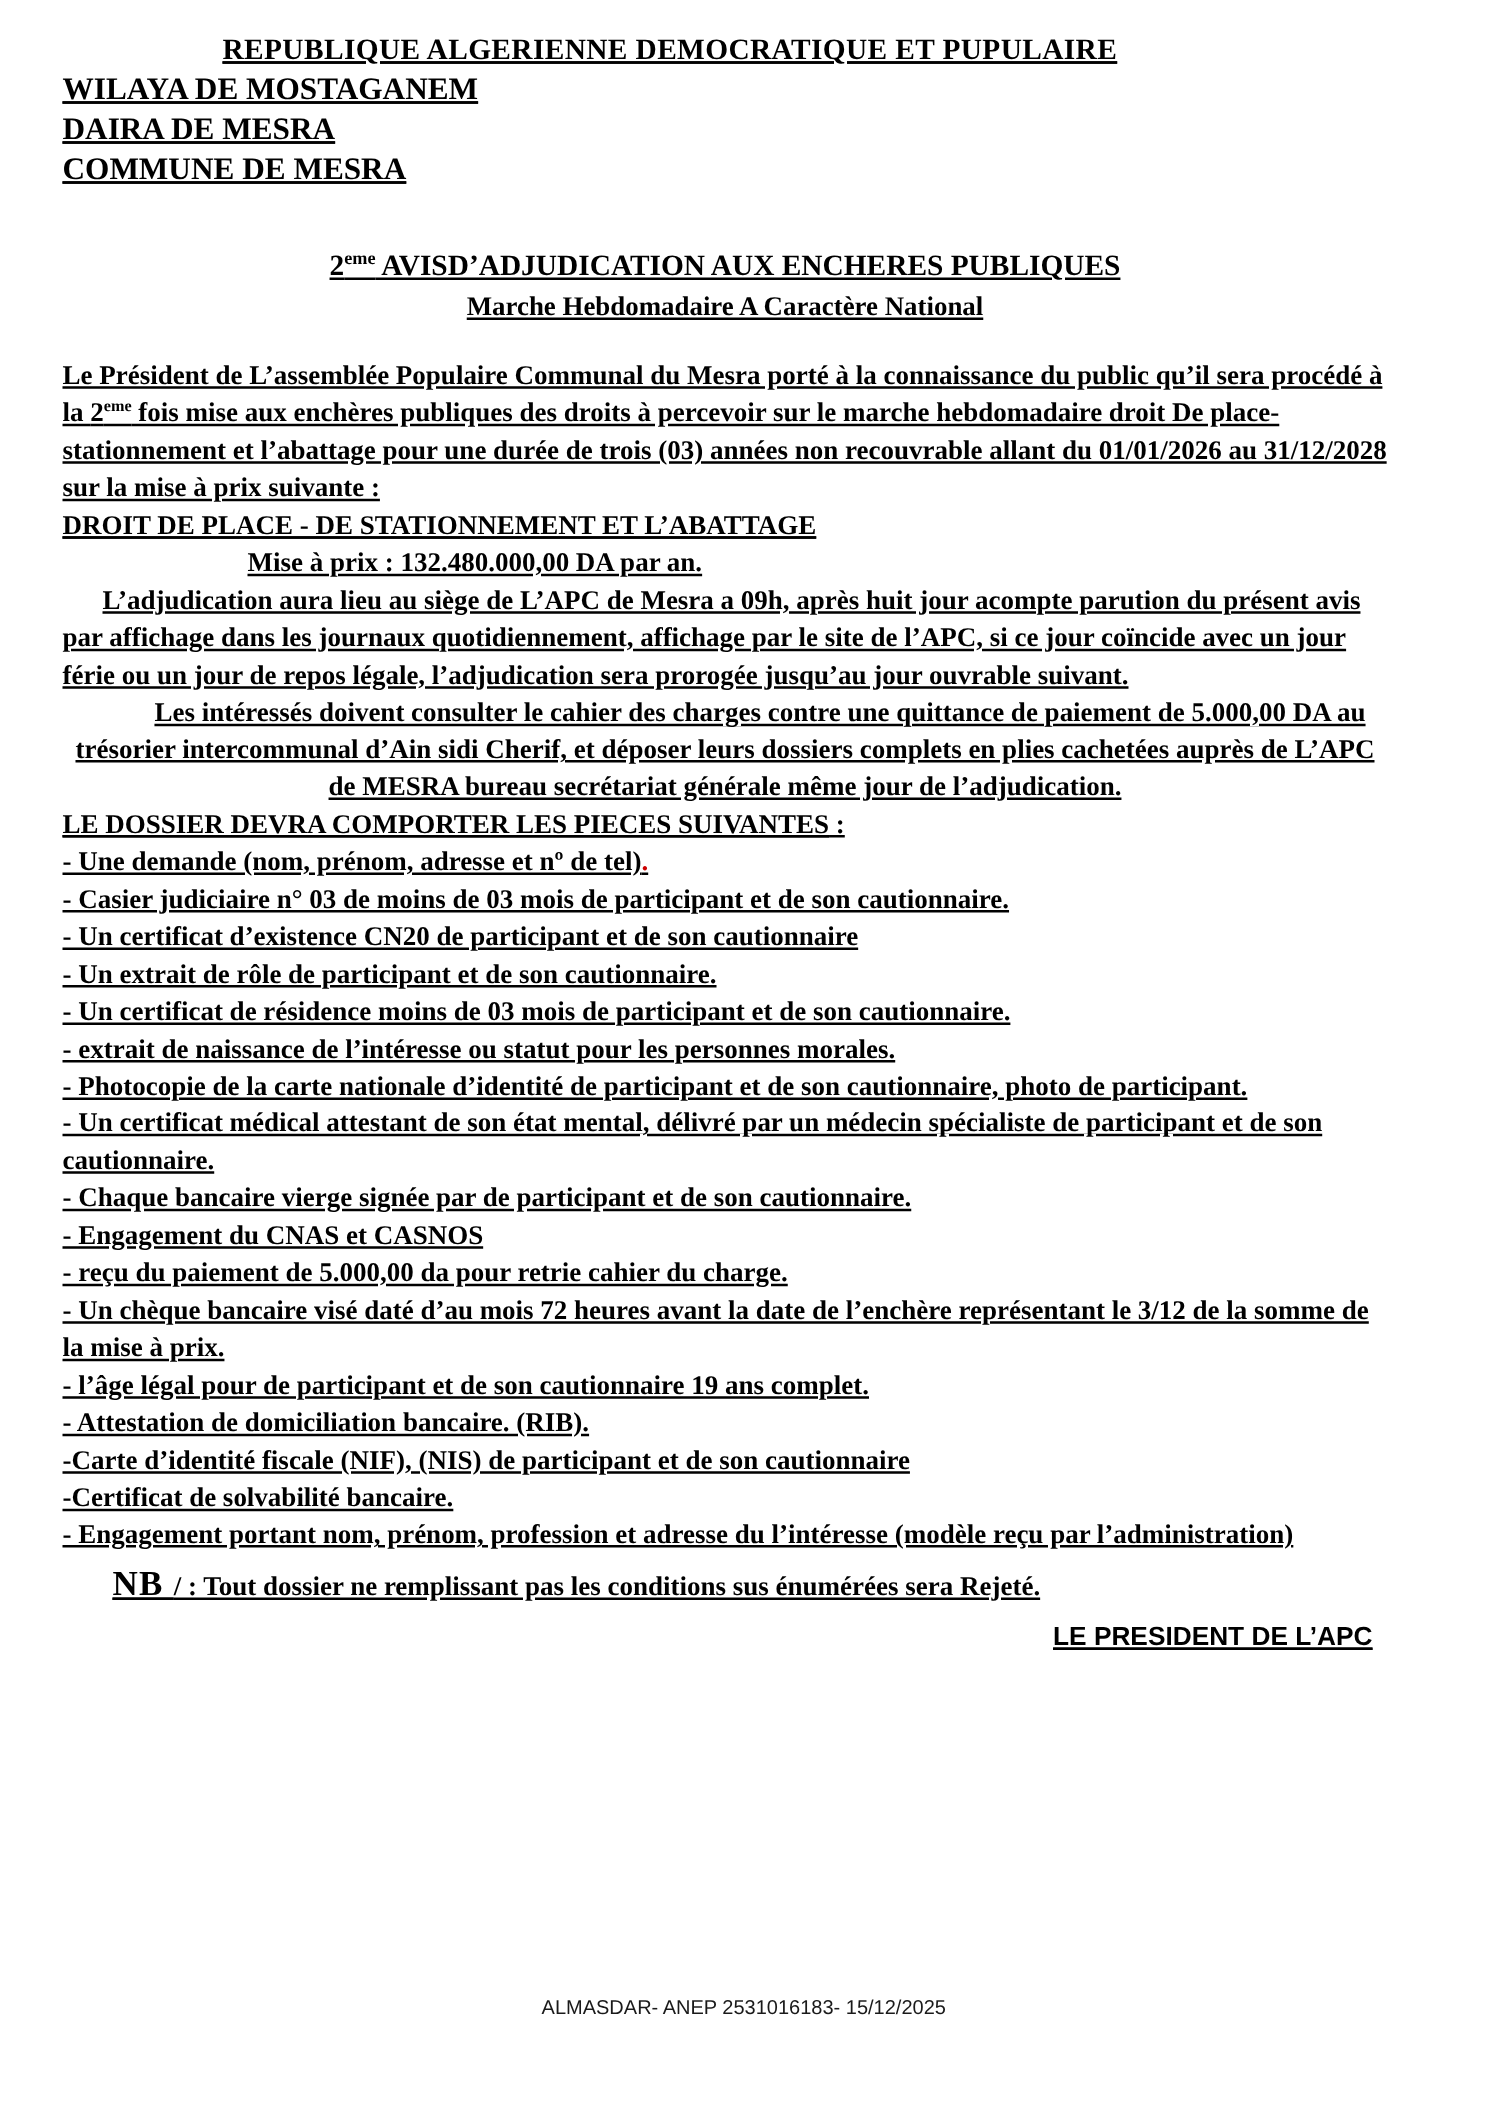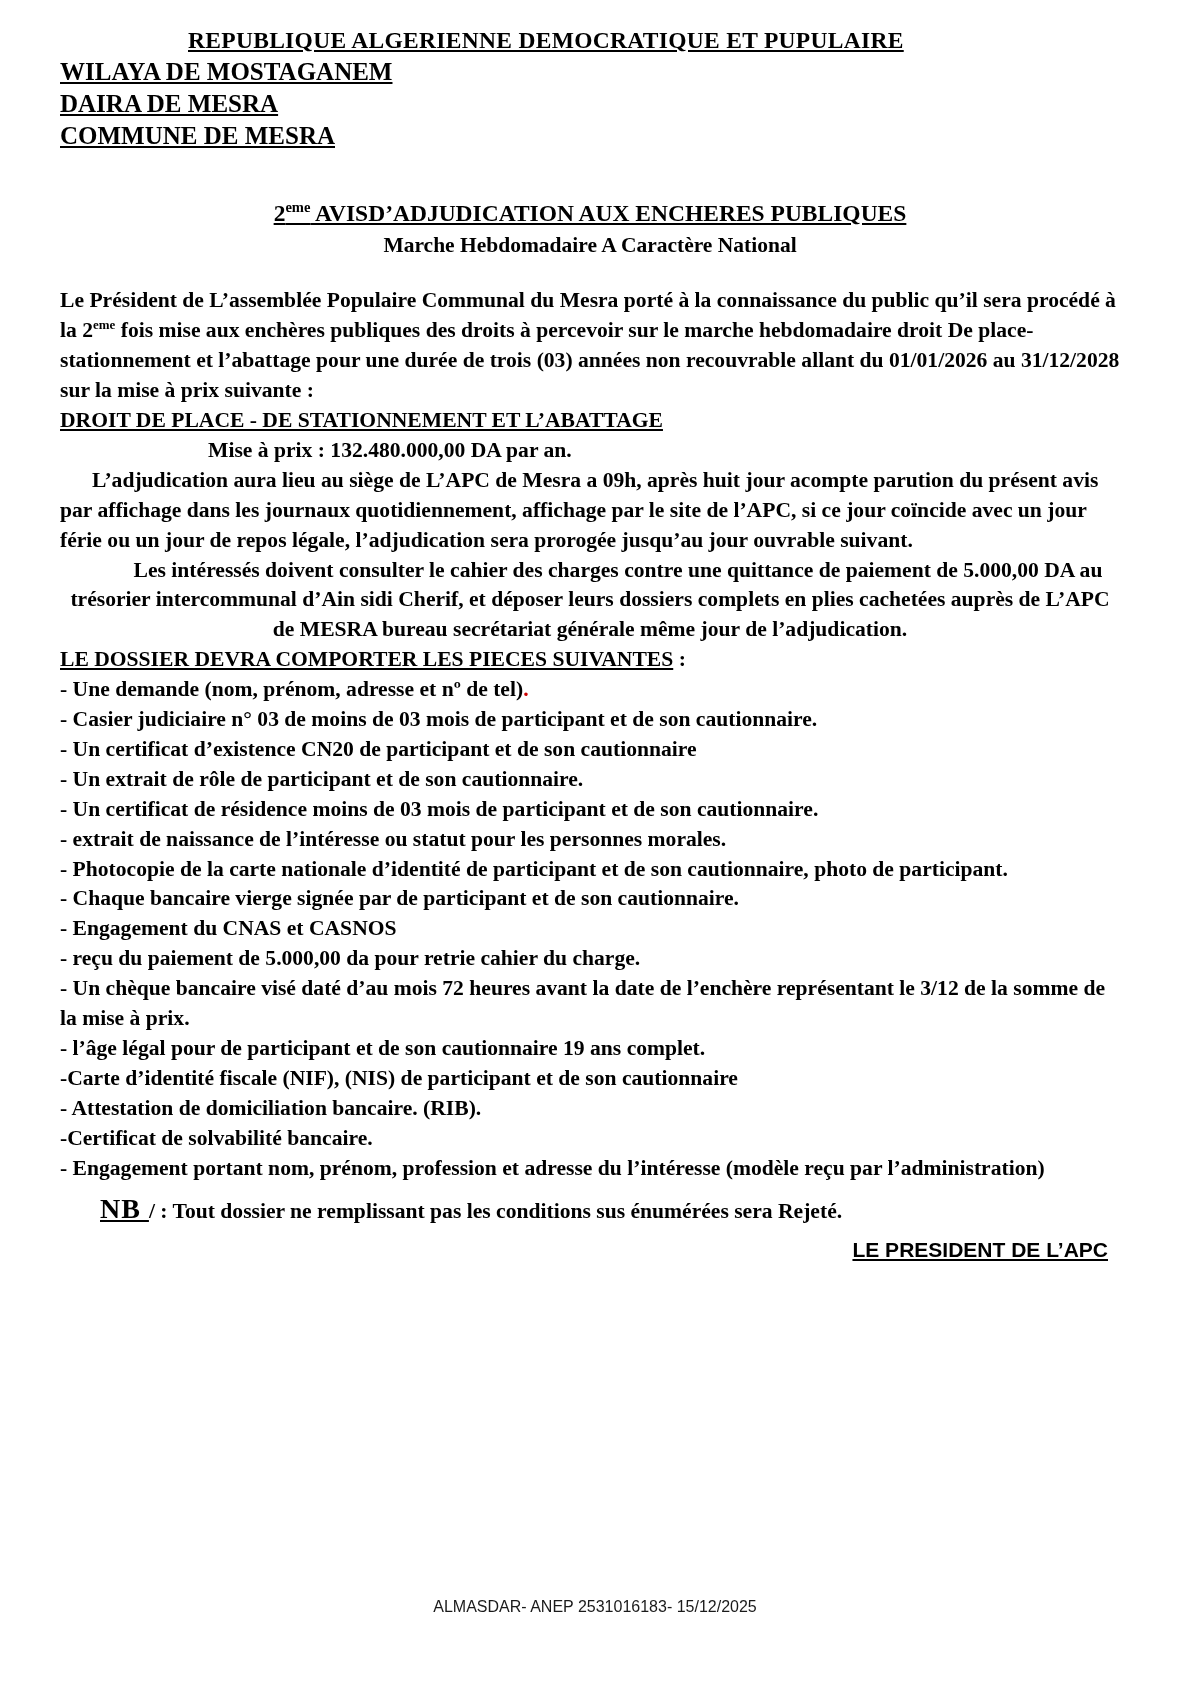--- a/index.html
+++ b/index.html
@@ -15,23 +15,24 @@
     position: relative;
     width: 1190px;
     height: 1683px;
     margin: 0 auto;
     background: #ffffff;
     box-sizing: border-box;
     overflow: hidden;
   }
   .content {
     position: absolute;
-    left: 60px;
+    left: 50px;
     top: 26px;
     width: 1060px;
+    text-decoration: underline;
   }
 
   
   .hdr-republic {
     font-weight: bold;
     font-size: 23.5px;
     letter-spacing: 0.3px;
     text-align: left;
     padding-left: 128px;
     line-height: 1.26;
@@ -176,27 +177,28 @@
     </div>
 
     <div class="list-block">
       <p class="list-item"><span>- Une demande (nom, prénom, adresse et nº de tel)</span><span class="red-dot">.</span></p>
       <p class="list-item"> - Casier judiciaire n° 03 de moins de 03 mois de participant et de son cautionnaire.</p>
       <p class="list-item">- Un certificat d’existence CN20 de participant et de son cautionnaire</p>
       <p class="list-item">- Un extrait de rôle de participant et de son cautionnaire.</p>
       <p class="list-item">- Un certificat de résidence moins de 03 mois de participant et de son cautionnaire.</p>
       <p class="list-item">- extrait de naissance de l’intéresse ou statut pour les personnes morales.</p>
       <p class="list-item">- Photocopie de la carte nationale d’identité de participant et de son cautionnaire, photo de participant.</p>
+      <p class="list-item">- Un certificat médical attestant de son état mental, délivré par un médecin spécialiste de participant et de son cautionnaire.</p>
       <p class="list-item">- Chaque bancaire vierge signée par de participant et de son cautionnaire.</p>
       <p class="list-item">-  Engagement du CNAS et CASNOS</p>
       <p class="list-item">- reçu du paiement de 5.000,00 da pour retrie cahier du charge.</p>
       <p class="list-item">- Un chèque bancaire visé daté d’au mois 72 heures avant la date de l’enchère  représentant le 3/12 de la somme de la mise à prix.</p>
       <p class="list-item">- l’âge légal pour de participant et de son cautionnaire 19 ans complet.</p>
+      <p class="list-item">- Attestation de domiciliation bancaire. (RIB).</p>
       <p class="list-item">-Carte d’identité fiscale (NIF), (NIS) de participant et de son cautionnaire</p>
-      <p class="list-item">- Attestation de domiciliation bancaire. (RIB).</p>
       <p class="list-item">-Certificat de solvabilité bancaire.</p>
       <p class="list-item">- Engagement portant nom, prénom, profession et adresse du l’intéresse (modèle reçu par l’administration)</p>
     </div>
 
     <div class="nb-row"><span class="nb-label">NB  </span><span>/ : Tout dossier ne remplissant pas les conditions sus énumérées sera  Rejeté.</span></div>
 
     <div class="signature">LE PRESIDENT DE L’APC</div>
 
   </div>
 

